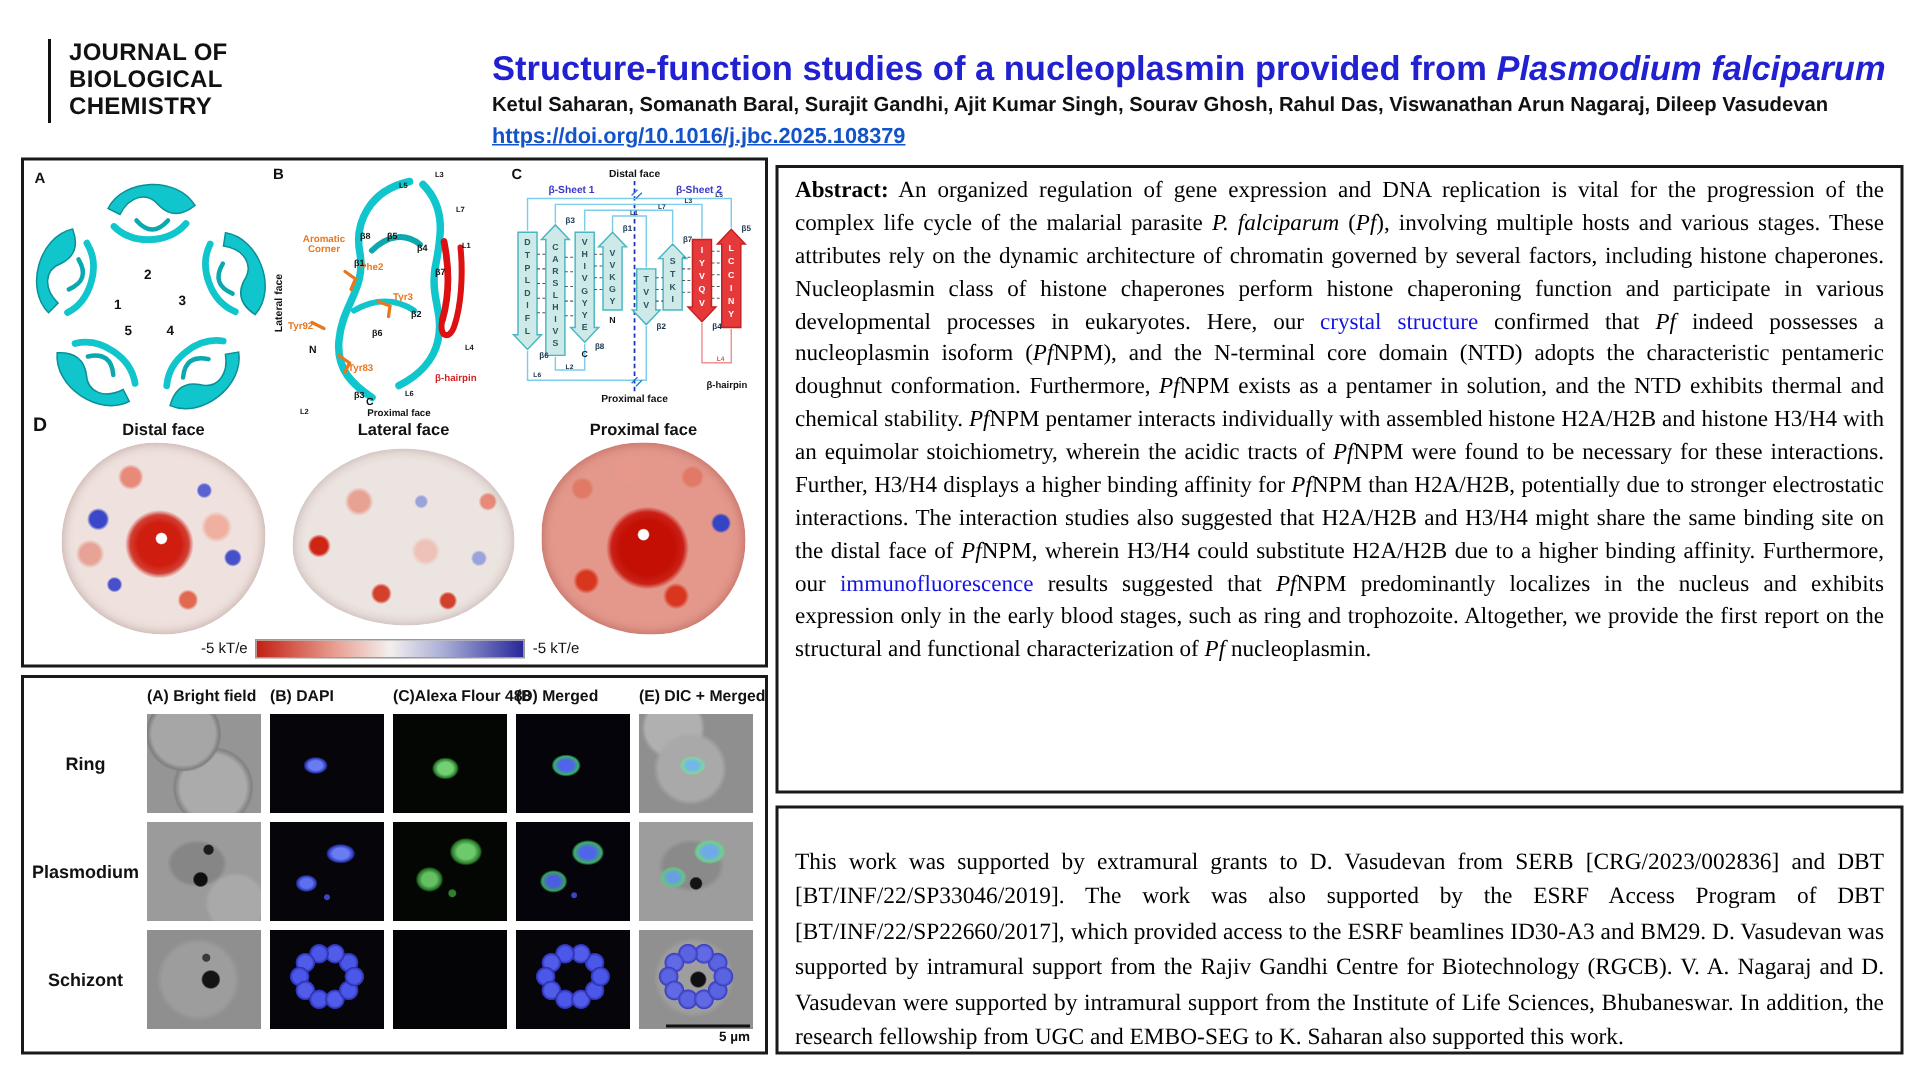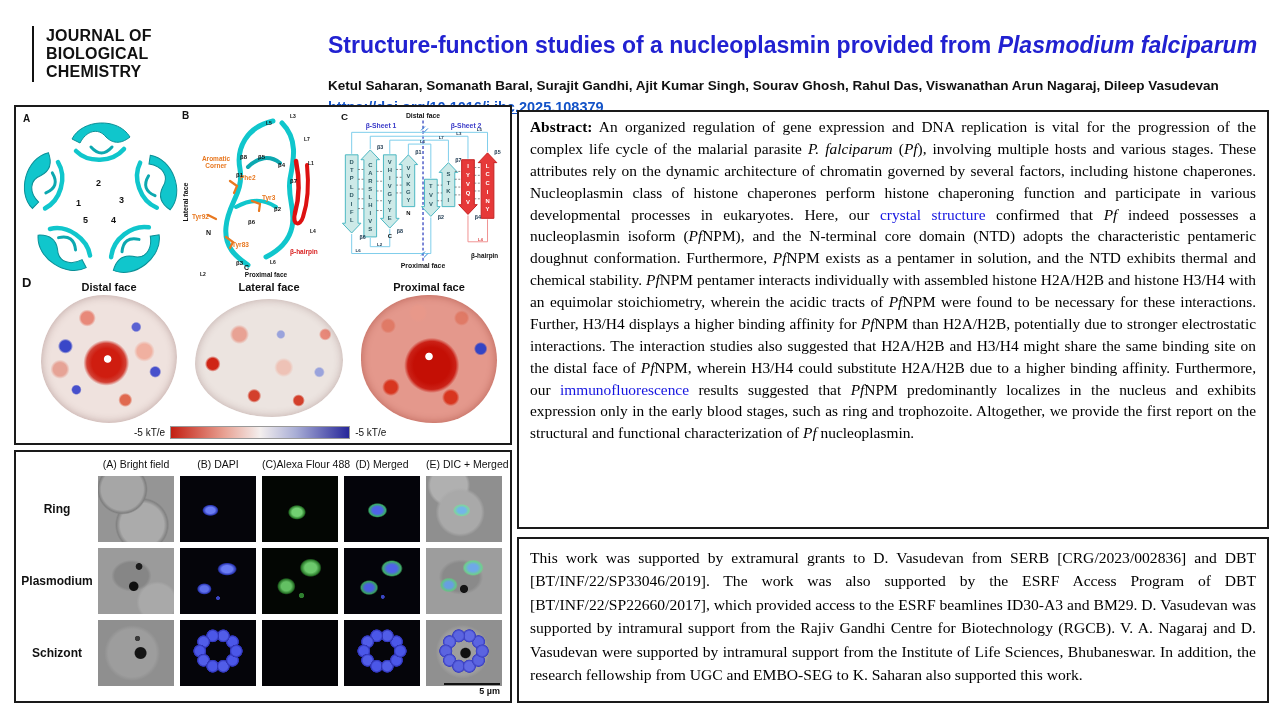--- a/index.html
+++ b/index.html
@@ -8,30 +8,30 @@
 
   
   .logo-wrap{position:absolute;left:32px;top:26px;display:flex;align-items:center;gap:12px;}
   .jbc-acronym{font-size:58px;font-weight:bold;color:#1b75bc;letter-spacing:-3px;
                font-family:"Liberation Sans",sans-serif;line-height:1;}
   .logo-divider{width:2px;height:56px;background:#111;}
   .journal-name{font-size:16px;font-weight:bold;line-height:1.12;color:#111;letter-spacing:.2px;}
   .title-block{position:absolute;left:328px;top:32px;width:945px;}
   .page-title{font-size:23px;font-weight:bold;color:#2121d1;line-height:1.15;}
   .page-title .rt-i{font-style:italic;}
-  .authors{margin-top:20px;font-size:13.5px;font-weight:bold;color:#111;}
+  .authors{margin-top:4px;font-size:13.5px;font-weight:bold;color:#111;}
   .doi-link{display:inline-block;margin-top:6px;font-size:14.5px;font-weight:bold;
             color:#1353c8;text-decoration:underline;cursor:pointer;}
 
   
   .framed{position:absolute;background:#fff;border:2px solid #1a1a1a;box-sizing:border-box;}
   #fig1-box{left:14px;top:105px;width:498px;height:340px;}
   #fig2-box{left:14px;top:450px;width:498px;height:253px;}
   #abstract-box{left:517px;top:110px;width:752px;height:419px;padding:4px 11px;}
-  #funding-box{left:517px;top:537px;width:752px;height:166px;padding:7px 11px;}
+  #funding-box{left:517px;top:537px;width:752px;height:166px;padding:24px 11px;}
 
   .serif-text{font-family:"Liberation Serif",serif;font-size:15.4px;line-height:1.42;
               text-align:justify;color:#000;}
   #funding-box .serif-text{font-size:15.6px;line-height:1.5;}
   .rt-b{font-weight:bold;}
   .rt-i{font-style:italic;}
   .rt-link{color:#1414e0;cursor:pointer;}
 
   
   .panel-svg{position:absolute;}
@@ -91,21 +91,21 @@
     box-shadow:inset 0 0 8px rgba(120,20,10,.4);}
   .colorbar-row{position:absolute;left:118px;top:319px;display:flex;align-items:center;gap:5px;}
   .colorbar{width:178px;height:11px;border:1px solid #999;
     background:linear-gradient(to right,#c31f12,#e8a193 30%,#f4efee 50%,#a9aed6 70%,#27279a);}
   .cb-label{font-size:10px;font-weight:normal;}
 
   
   #fig2-grid{position:absolute;left:6px;top:6px;display:grid;
              grid-template-columns:70px repeat(5,76px);grid-auto-rows:auto;
              column-gap:6px;row-gap:6px;}
-  .mic-header{font-size:10.5px;font-weight:normal;text-align:center;white-space:nowrap;
+  .mic-header{font-size:10.5px;font-weight:bold;text-align:left;white-space:nowrap;
               align-self:end;overflow:visible;}
   .row-label{font-size:12px;font-weight:bold;align-self:center;justify-self:center;text-align:center;}
   .mic{width:76px;height:66px;}
   .corner{}
   
   .bf-ring{background:
       radial-gradient(circle 30px at 32% 20%, #a6a6a6 0 70%, #7f7f7f 80%, transparent 85%),
       radial-gradient(circle 32px at 58% 74%, #ababab 0 68%, #828282 80%, transparent 85%),
       radial-gradient(circle 5px at 43% 52%, #6d6d6d 0 60%, transparent 75%),
       #959595;}

